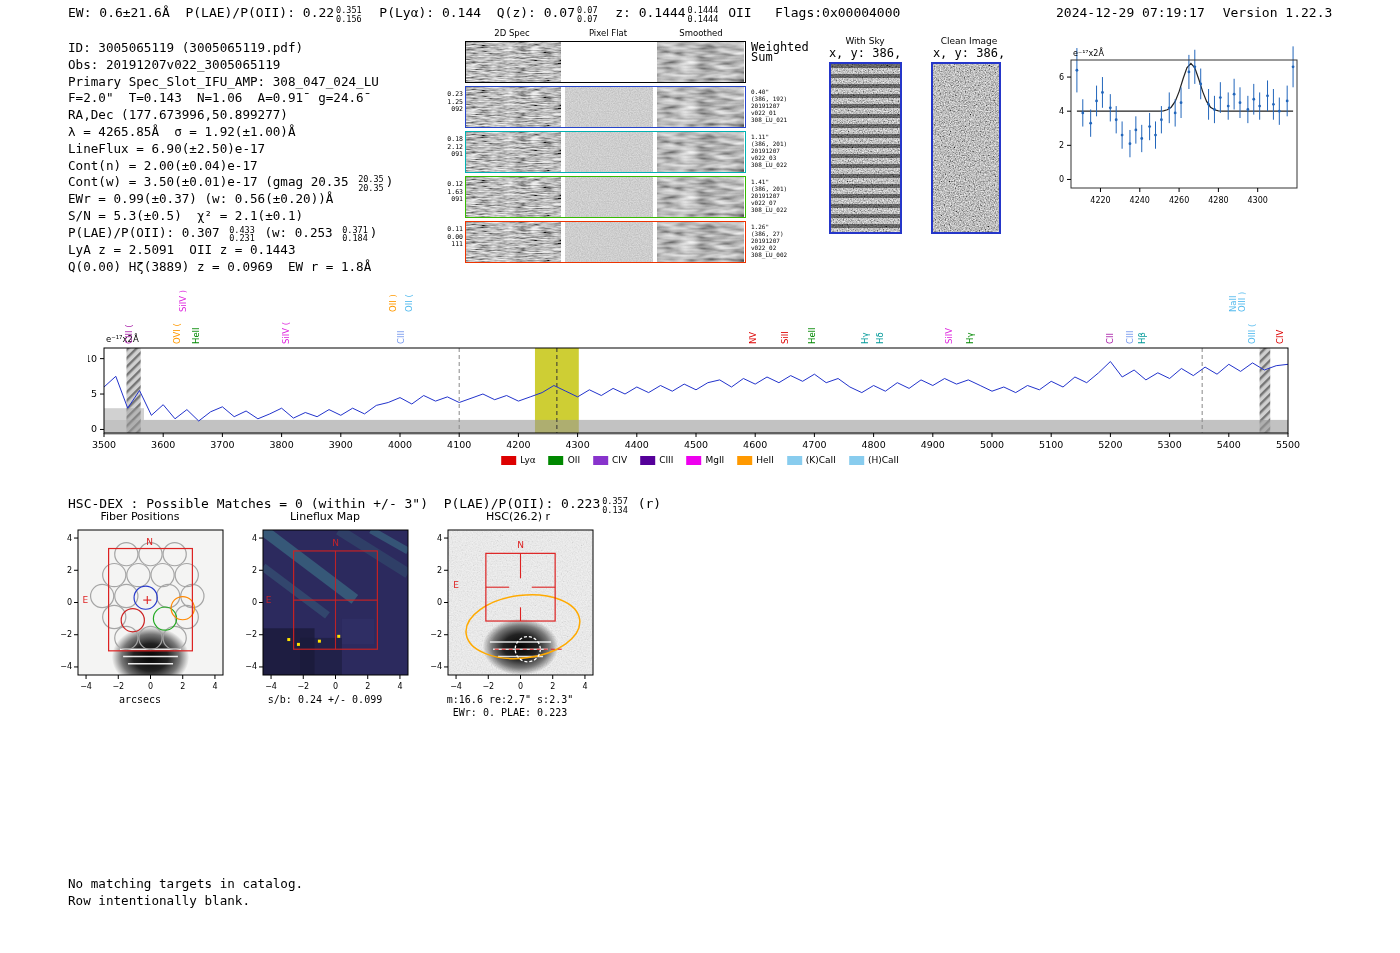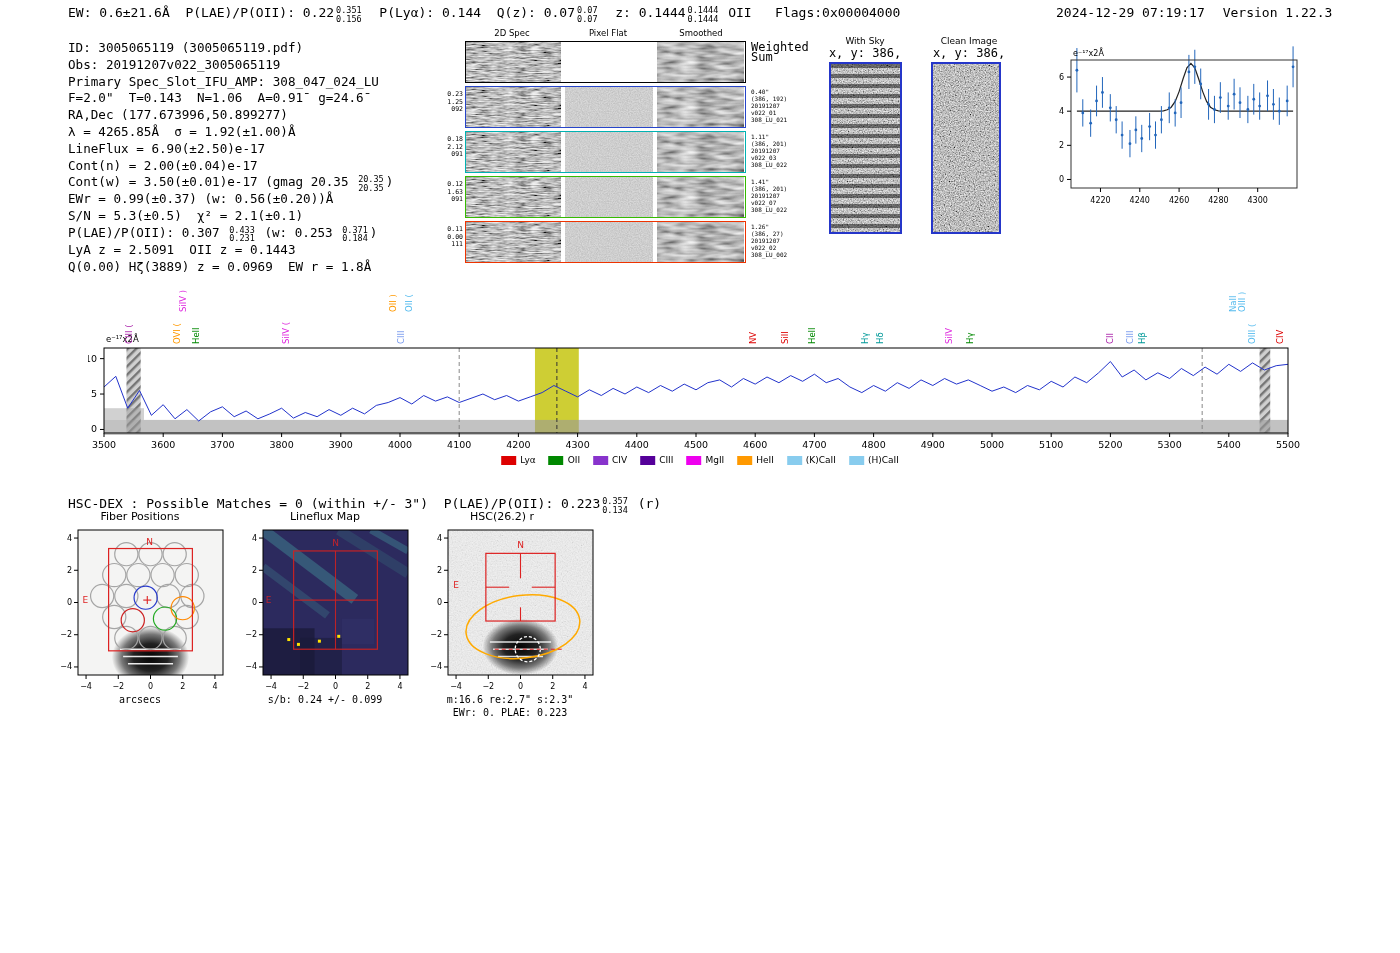--- a/index.html
+++ b/index.html
@@ -493,21 +493,21 @@
       <span class="lgit">
         <span class="lgsw" style="background: rgb(136, 204, 238);"></span>
         <span>(H)CaII</span>
       </span>
     </div>
 
   <div class="abs hline" style="left:68px;top:484px;margin-top:12px;"><span>HSC-DEX : Possible Matches = 0 (within +/- 3")  P(LAE)/P(OII): 0.223</span><span class="frac"><span>0.357</span><span>0.134</span></span><span> (r)</span></div>
 
   <div class="abs ptitle" style="left:50px;top:510px;">Fiber Positions</div>
   <div class="abs ptitle" style="left:235px;top:510px;">Lineflux Map</div>
-  <div class="abs ptitle" style="left:412px;top:510px;">HSC(26.2) r</div>
+  <div class="abs ptitle" style="left:428px;top:510px;">HSC(26.2) r</div>
 
   <svg class="abs" style="left:50px;top:524px;" width="180" height="172" id="fiber-chart">
       <g clip-path="url(#clipPanel)">
         <rect x="28" y="6" width="145" height="145" fill="#f4f4f3"></rect>
         <ellipse cx="100.5" cy="133.27777777777777" rx="38.666666666666664" ry="30.611111111111107" fill="url(#blobG)"></ellipse>
         <line x1="69.88888888888889" x2="131.11111111111111" y1="125.22222222222223" y2="125.22222222222223" stroke="#fff" stroke-width="1.6" opacity="0.9"></line>
         <line x1="73.11111111111111" x2="127.88888888888889" y1="132.47222222222223" y2="132.47222222222223" stroke="#fff" stroke-width="1.6" opacity="0.9"></line>
         <line x1="77.94444444444444" x2="123.05555555555556" y1="139.72222222222223" y2="139.72222222222223" stroke="#fff" stroke-width="1.6" opacity="0.9"></line>
         <circle cx="76.33333333333333" cy="30.166666666666664" r="11.6" fill="none" stroke="#a5a5a5" stroke-width="1.2"></circle>
         <circle cx="100.5" cy="30.166666666666664" r="11.6" fill="none" stroke="#a5a5a5" stroke-width="1.2"></circle>
@@ -639,14 +639,18 @@
       <text x="164.94444444444443" y="165" text-anchor="middle" font-size="8" font-family="DejaVu Sans, sans-serif">4</text>
       <line x1="24" x2="28" y1="14.055555555555555" y2="14.055555555555555" stroke="#000"></line>
       <text x="22" y="16.555555555555557" text-anchor="end" font-size="8" font-family="DejaVu Sans, sans-serif">4</text>
     </svg>
 
   <div class="abs pcap" style="left:50px;top:694px;">arcsecs</div>
   <div class="abs pcap" style="left:235px;top:694px;">s/b: 0.24 +/- 0.099</div>
   <div class="abs pcap" style="left:420px;top:694px;">m:16.6 re:2.7" s:2.3"</div>
   <div class="abs pcap" style="left:420px;top:707px;">EWr: 0. PLAE: 0.223</div>
 
+  <div class="abs" style="left:68px;top:876px;">
+    <div class="iline">No matching targets in catalog.</div>
+    <div class="iline">Row intentionally blank.</div>
+  </div>
 
 </div>
 
 </body></html>

